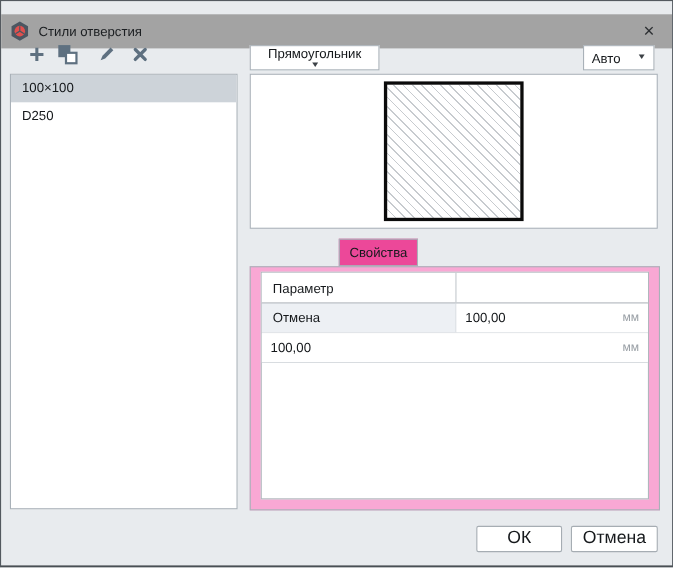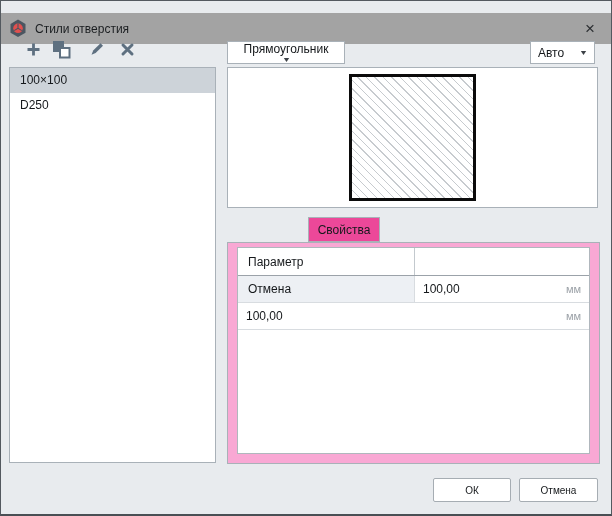--- a/index.html
+++ b/index.html
@@ -42,21 +42,21 @@
   .param-table { position:absolute; left:9px; top:4px; width:353px; height:207px; background:#fff; border:1px solid #b0b7bd; }
   .t-header { display:flex; height:28px; border-bottom:1px solid #9ba2a9; background:#fff; }
   .t-h-cell { font-size:12px; color:#16191c; display:flex; align-items:center; }
   .t-h-cell.c1 { width:177px; padding-left:10px; border-right:1px solid #c3c9ce; }
   .t-h-cell.c2 { flex:1; padding-left:8px; }
   .t-row { display:flex; height:27px; border-bottom:1px solid #d8dce0; }
   .t-param { width:177px; background:#edf0f4; border-right:1px solid #d8dce0; display:flex; align-items:center; padding-left:10px; font-size:12px; color:#15181b; }
   .t-value { flex:1; display:flex; align-items:center; justify-content:space-between; padding:0 8px; font-size:12px; color:#15181b; background:#fff; }
   .unit { color:#9ba1a7; font-size:11px; }
   
-  .btn { position:absolute; top:477px; height:24px; background:#fff; border:1px solid #a6adb3; border-radius:2px; font-size:10px; color:#16191c; display:flex; align-items:center; justify-content:center; cursor:default; }
+  .btn { position:absolute; top:477px; height:24px; background:#fff; border:1px solid #a6adb3; border-radius:2px; font-size:16px; color:#16191c; display:flex; align-items:center; justify-content:center; cursor:default; }
   .btn-ok { left:432px; width:78px; }
   .btn-cancel { left:518px; width:79px; }
 </style>
 </head>
 <body>
 
 <div class="window">
 
   <div class="titlebar">
     <span style="display:flex;">

